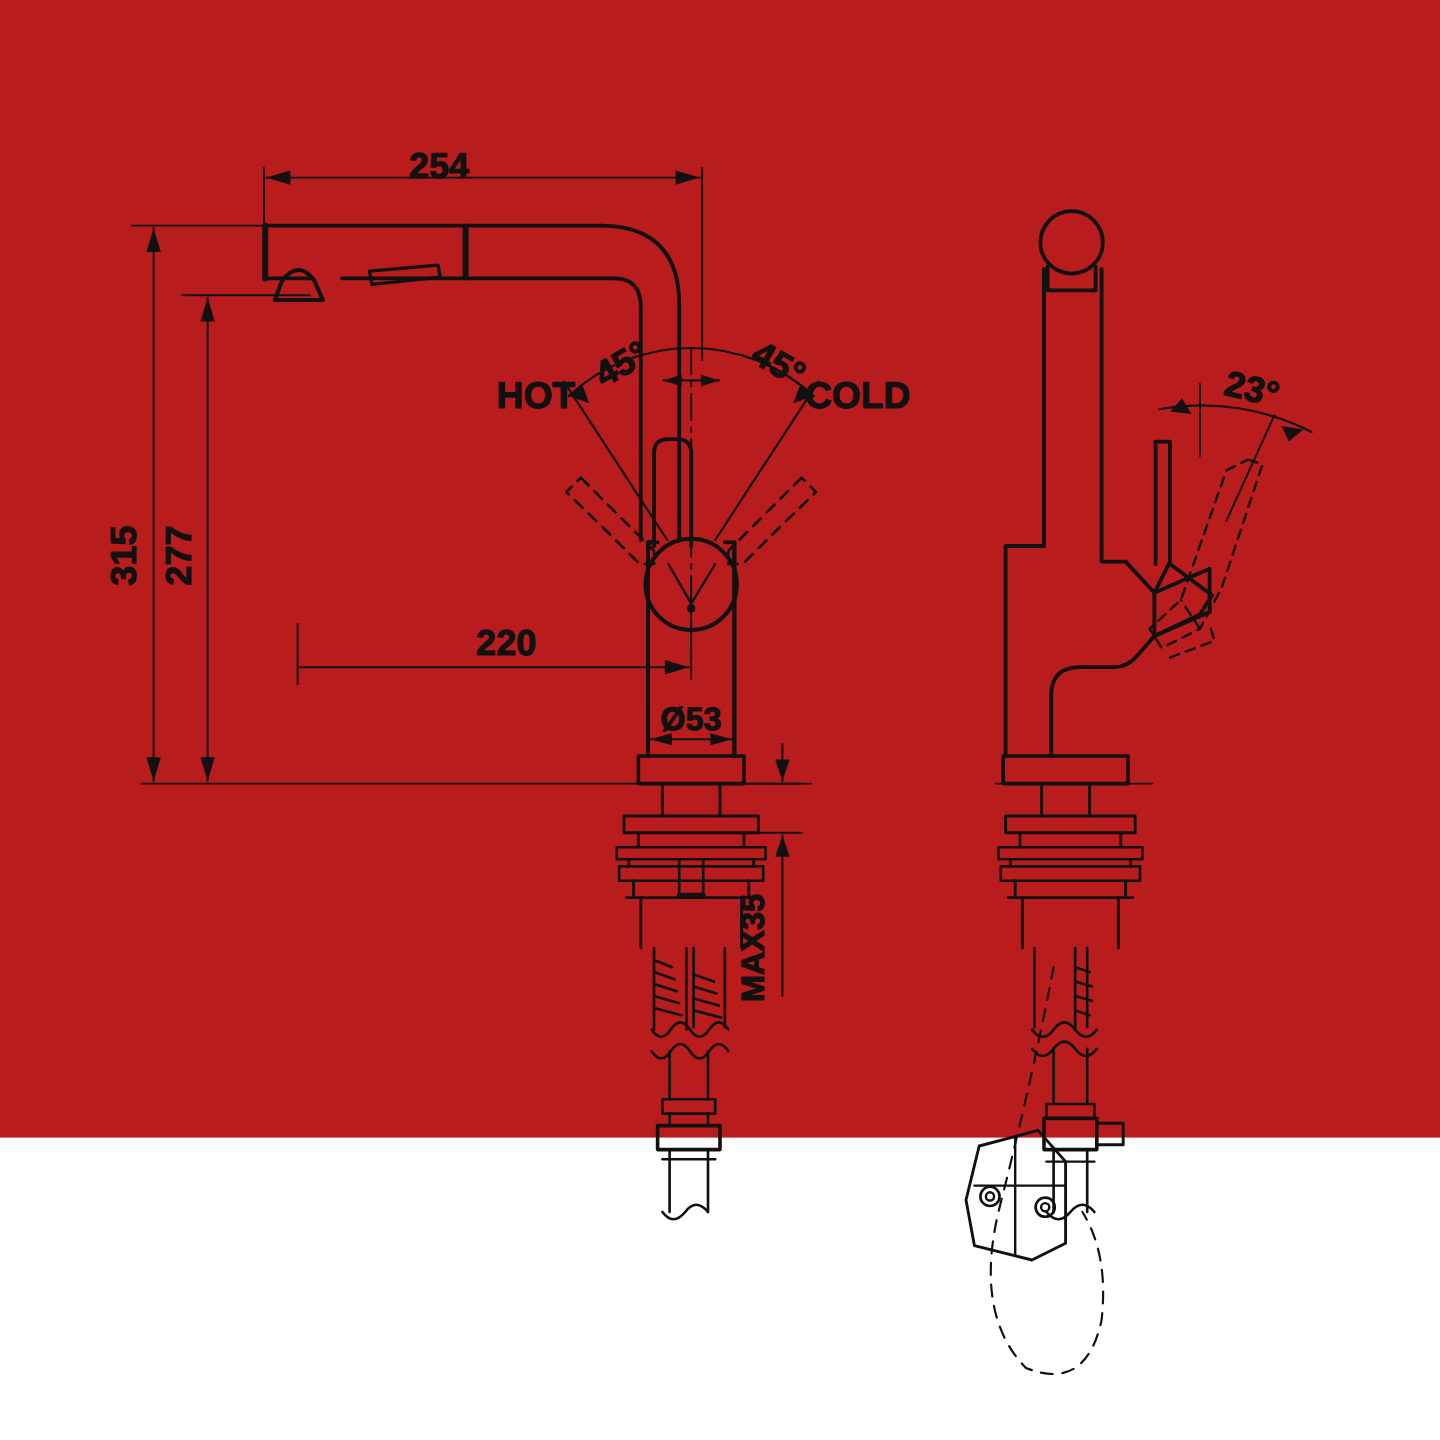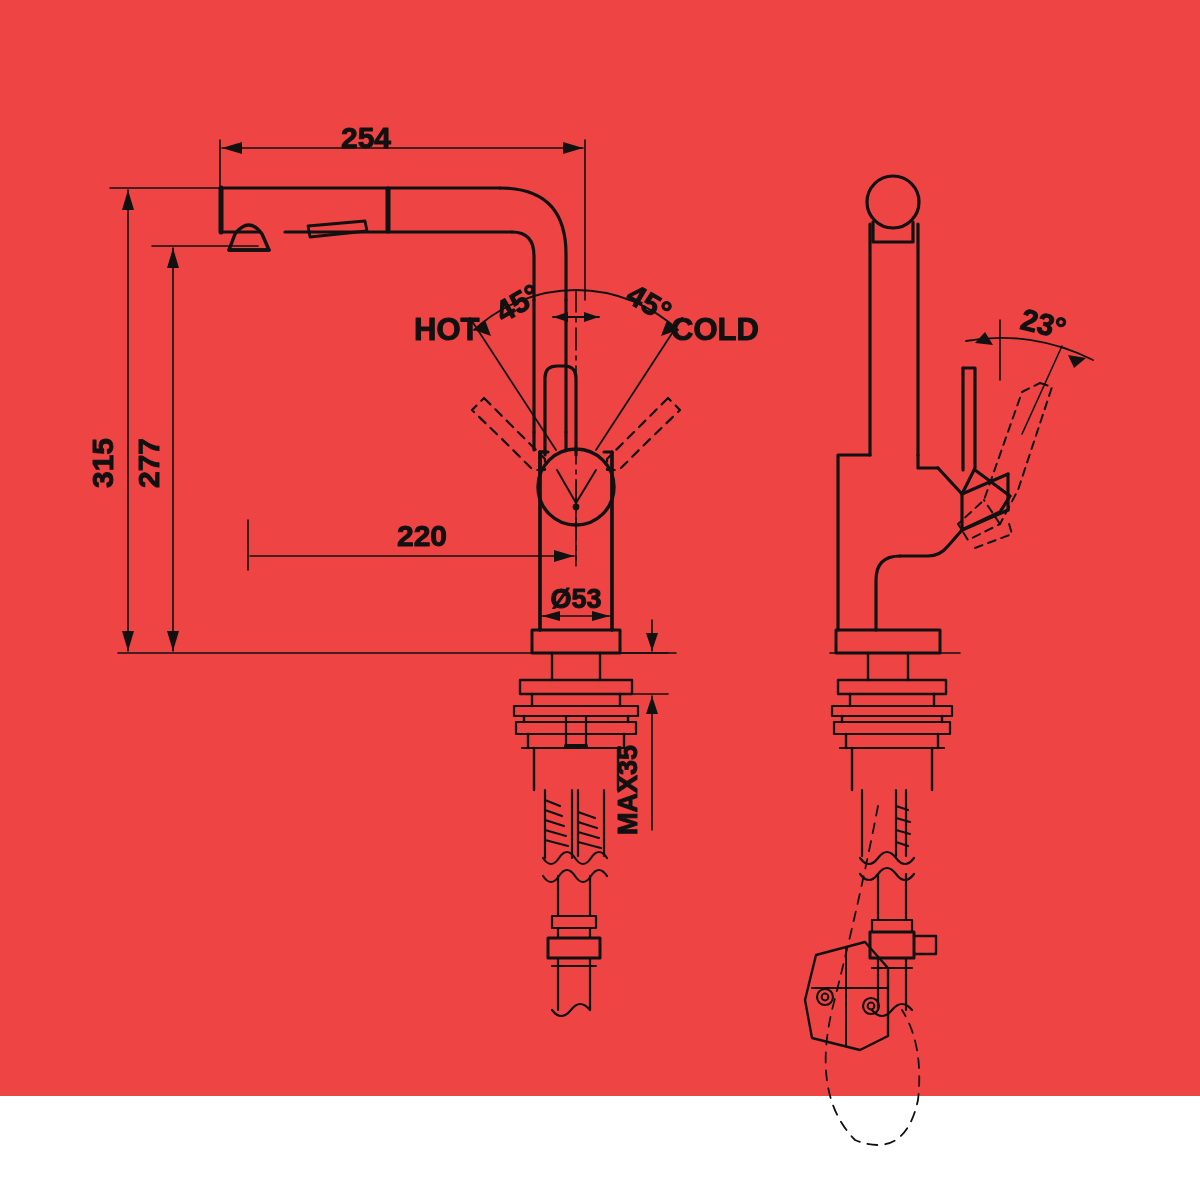--- a/index.html
+++ b/index.html
@@ -1,18 +1,18 @@
 <!DOCTYPE html>
 <html><head>
 <meta charset="utf-8">
 <title>Faucet Technical Drawing</title>
 <style>
   html,body{margin:0;padding:0;background:#ffffff;}
   body{width:1200px;height:1200px;font-family:"Liberation Sans",sans-serif;overflow:hidden;}
-  #sheet{position:relative;width:1200px;height:1096px;background:#ef4444;}
+  #sheet{position:relative;width:1200px;height:948px;background:#b91c1c;}
   svg{display:block;}
   .dimtext{font-family:"Liberation Sans",sans-serif;font-weight:bold;font-size:30px;fill:#111111;}
   .dimtext-sm{font-family:"Liberation Sans",sans-serif;font-weight:bold;font-size:27px;fill:#111111;}
   .lbl{font-family:"Liberation Sans",sans-serif;font-weight:bold;font-size:31px;fill:#111111;}
 </style>
 </head>
 <body>
 
 <div id="sheet">
 

